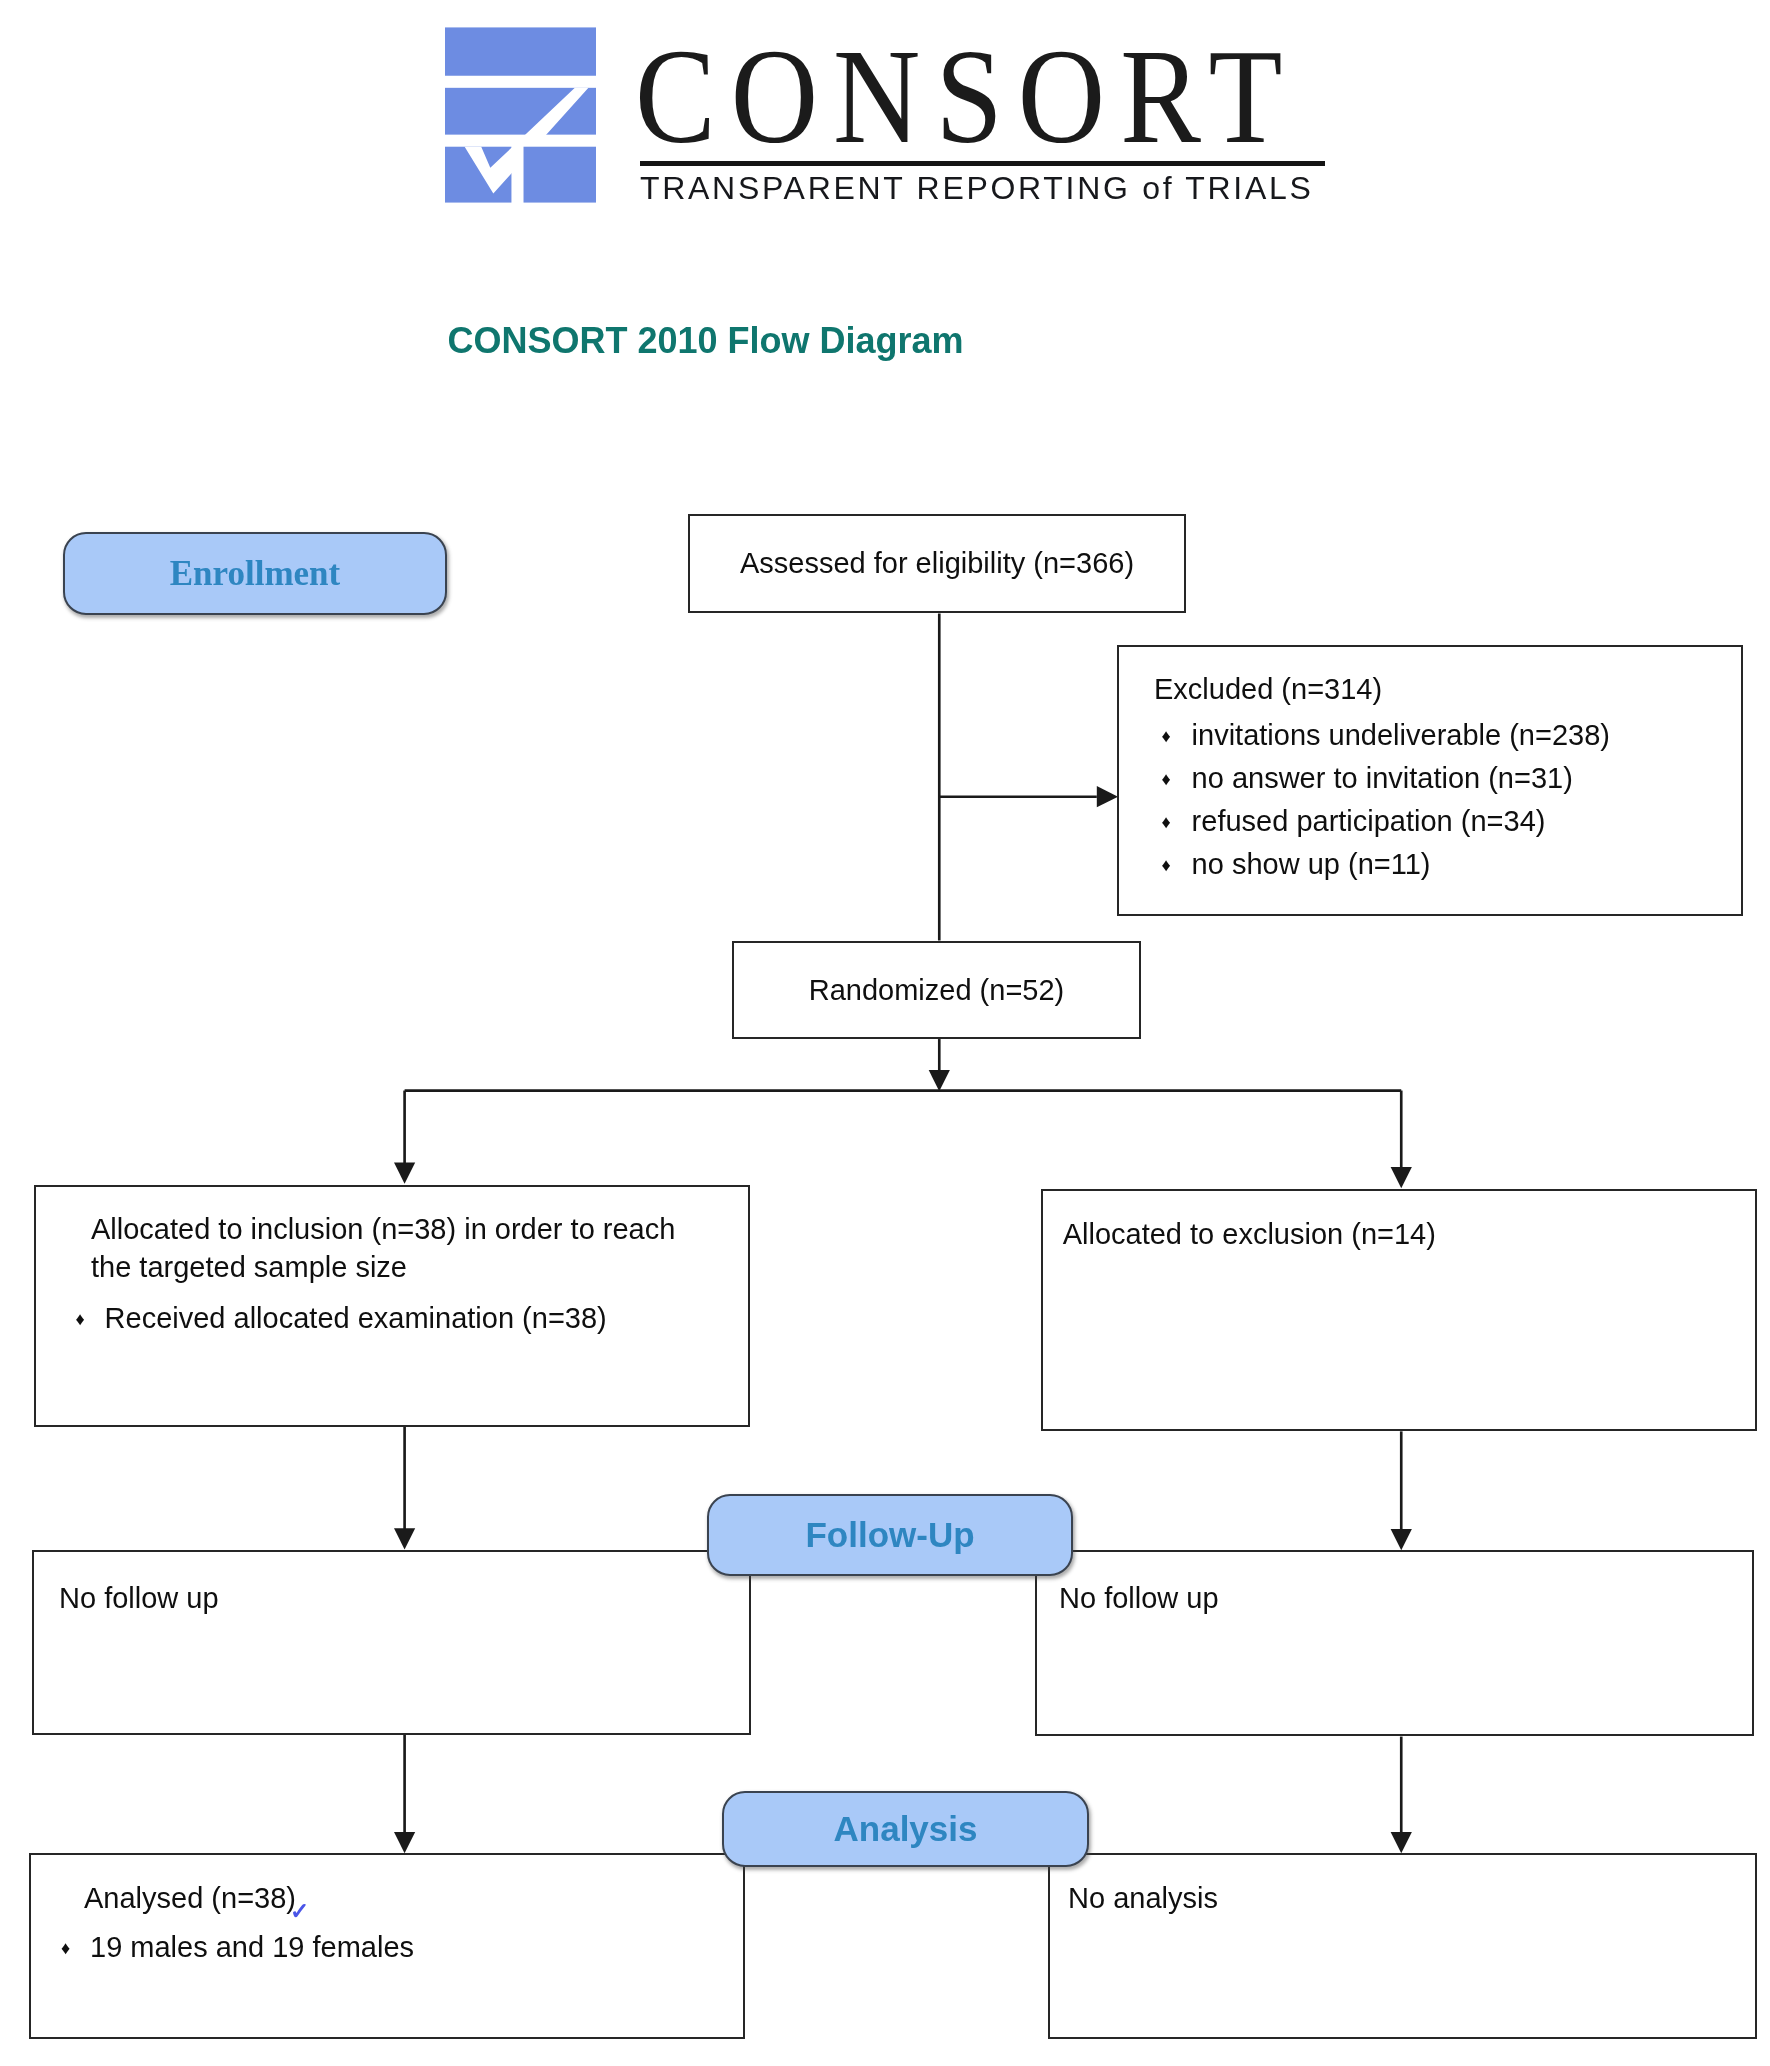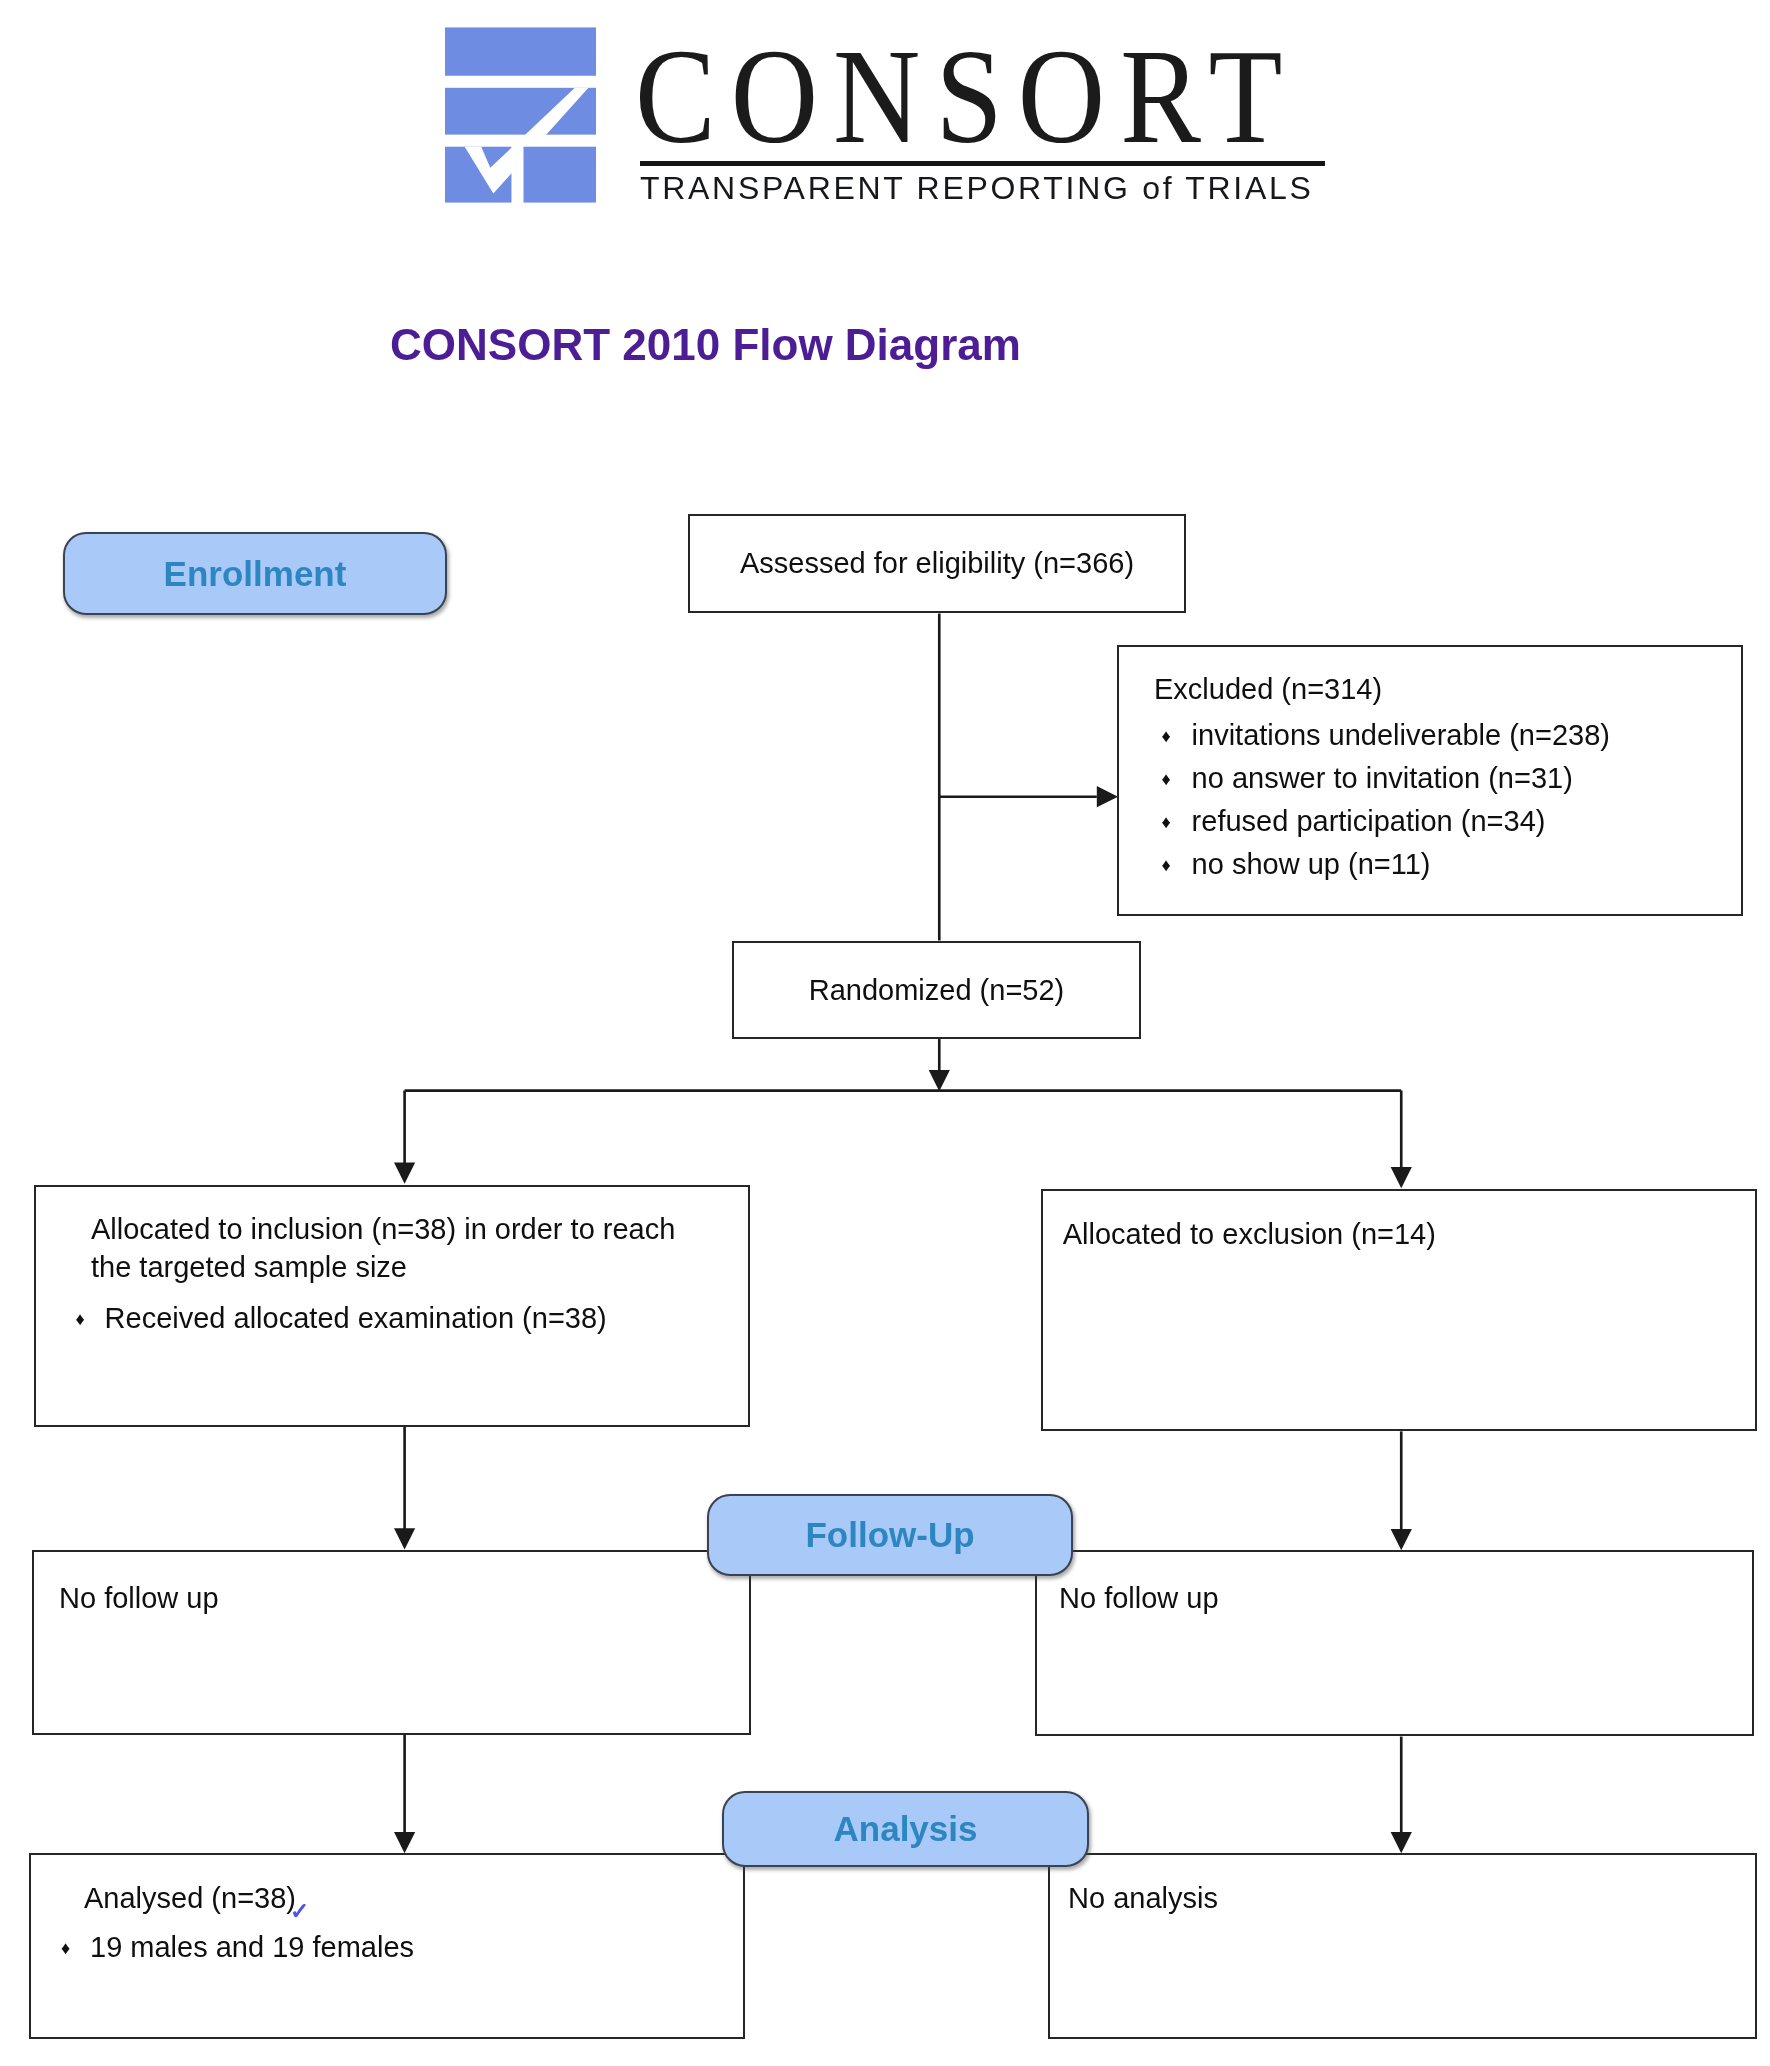--- a/index.html
+++ b/index.html
@@ -18,36 +18,36 @@
   }
   .logo-divider { position:absolute; left:640px; top:161px; width:685px; height:4.5px; background:#141414; }
   .logo-tagline {
     position:absolute; left:640px; top:170px; width:685px;
     font-weight:normal; font-size:32px; letter-spacing:2.7px; color:#17181c; white-space:nowrap;
   }
 
   
   .diagram-title {
     position:absolute; left:0; top:320px; width:1411px; text-align:center;
-    font-size:44px; font-weight:bold; color:#4c1d95;
+    font-size:36px; font-weight:bold; color:#0f766e;
   }
 
   
   .stage-label {
     position:absolute; box-sizing:border-box;
     background:var(--label-fill,#a9c9f8);
     border:2.3px solid var(--label-border,#3a4350);
     border-radius:23px;
     color:var(--label-text,#2e86c1);
     font-weight:bold; font-size:35px;
     display:flex; align-items:center; justify-content:center;
     box-shadow:1.5px 2.3px 3.8px rgba(70,70,70,.45);
     z-index:5;
   }
-  .lbl-enrollment { left:63px;  top:532px;  width:384px; height:83px; }
+  .lbl-enrollment { left:63px;  top:532px;  width:384px; height:83px;font-family:Liberation Serif, serif; }
   .lbl-allocation { left:699px; top:1139px; width:367px; height:76px; }
   .lbl-followup   { left:707px; top:1494px; width:366px; height:82px; }
   .lbl-analysis   { left:722px; top:1791px; width:367px; height:76px; }
 
   
   .fbox {
     position:absolute; box-sizing:border-box; background:#fff;
     border:2.3px solid var(--box-border,#262626);
     font-size:29px; line-height:1.32; color:#0f0f0f; z-index:2;
   }

